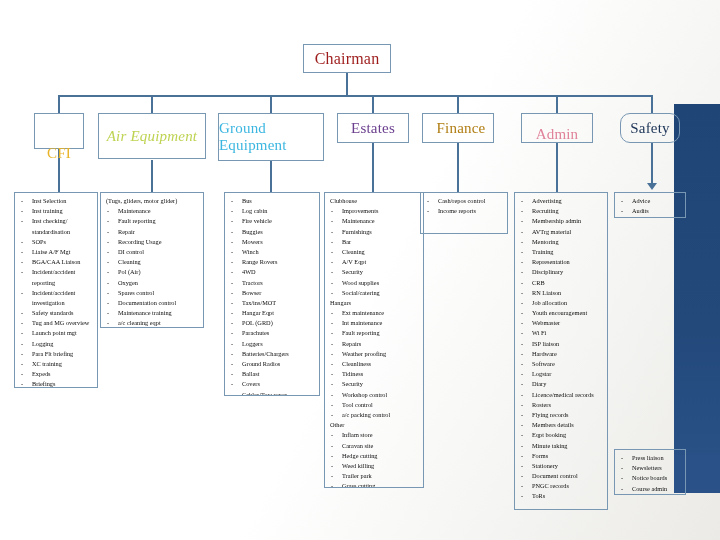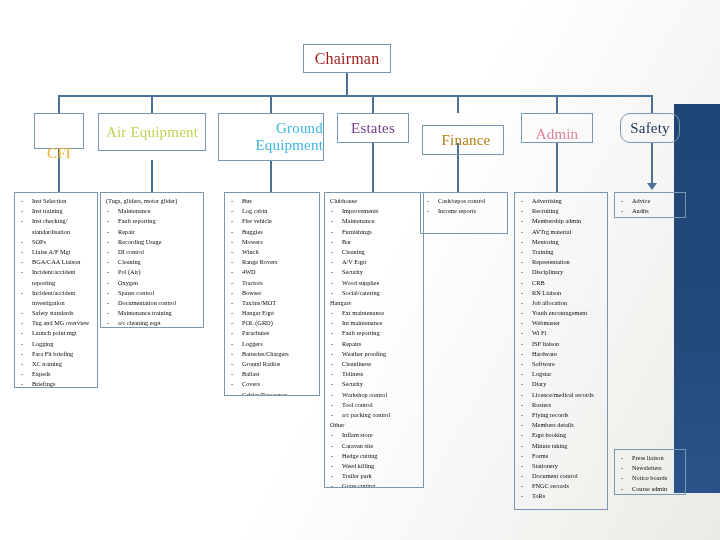--- a/index.html
+++ b/index.html
@@ -52,48 +52,48 @@
 
   
   .node {
     position: absolute;
     border: 1px solid #7897b3;
     background: transparent;
     box-sizing: border-box;
     display: flex;
     align-items: center;
     justify-content: center;
-    text-align: right;
+    text-align: left;
     line-height: 1.12;
   }
   .node-title {
     font-size: 15px;
     letter-spacing: .2px;
   }
   #node-chairman {
     left: 303px; top: 44px;
     width: 88px; height: 29px;
   }
   #node-chairman .node-title {
     color: #9e1b1b;
     font-size: 16px;
   }
   #node-cfi { left: 34px; top: 113px; width: 50px; height: 36px; }
   #node-cfi .node-title { color: #e8b326; margin-top: 44px; }
 
-  #node-air { left: 98px; top: 113px; width: 108px; height: 38px; }
+  #node-air { left: 98px; top: 113px; width: 108px; height: 46px; font-style: italic; }
   #node-air .node-title { color: #bed352; }
 
   #node-ground { left: 218px; top: 113px; width: 106px; height: 48px; }
   #node-ground .node-title { color: #3bb6e0; }
 
   #node-estates { left: 337px; top: 113px; width: 72px; height: 30px; }
   #node-estates .node-title { color: #6b3f8e; }
 
-  #node-finance { left: 422px; top: 125px; width: 82px; height: 30px; padding-left: 6px; }
+  #node-finance { left: 422px; top: 113px; width: 72px; height: 30px; padding-left: 6px; }
   #node-finance .node-title { color: #b07d12; }
 
   #node-admin { left: 521px; top: 113px; width: 72px; height: 30px; }
   #node-admin .node-title { color: #e0829a; margin-top: 12px; }
 
   #node-safety { left: 620px; top: 113px; width: 60px; height: 30px; border-radius: 10px; }
   #node-safety .node-title { color: #1b3356; }
 
   
   .panel {

